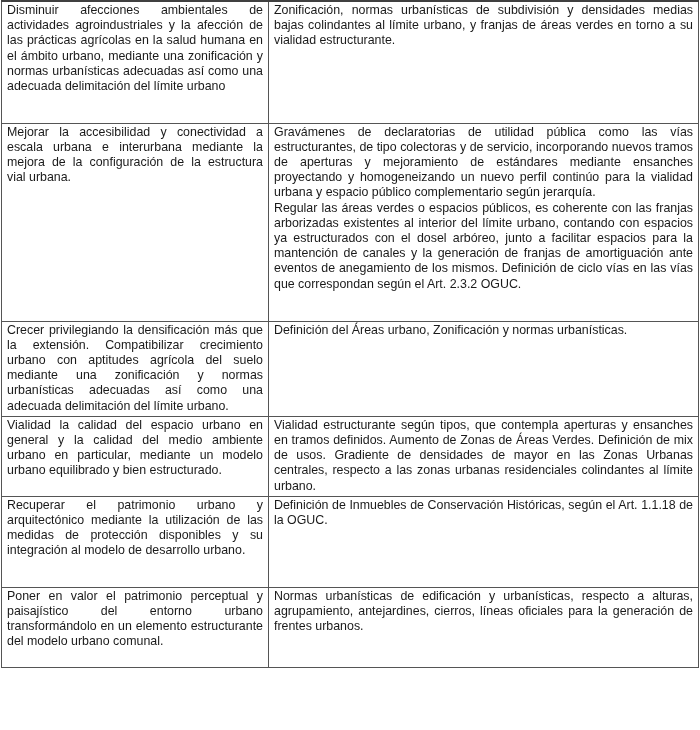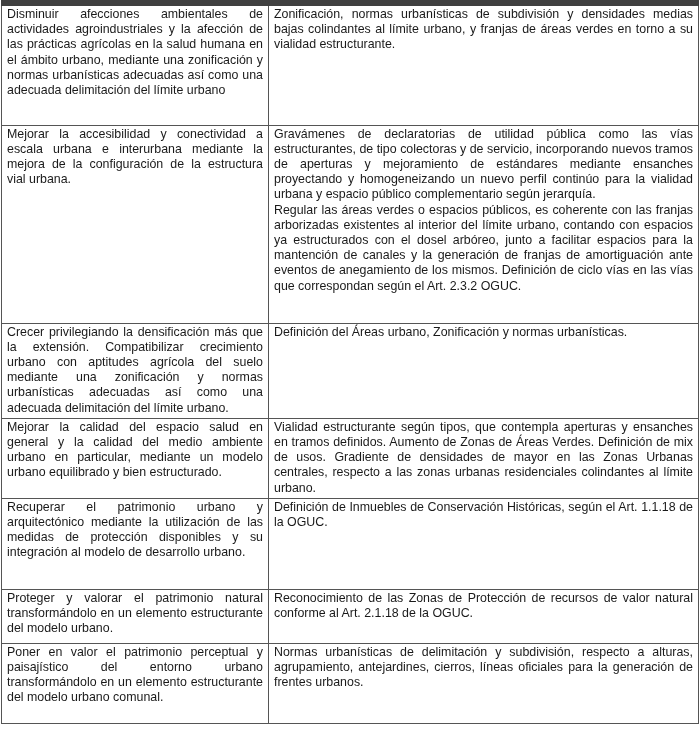--- a/index.html
+++ b/index.html
@@ -16,21 +16,21 @@
     }
     table.doc td {
       border: 1.5px solid #555555;
       vertical-align: top;
       padding: 1px 5px 2px 5px;
       text-align: justify;
       text-align-last: left;
     }
     col.c1 { width: 267px; }
     col.c2 { width: 430px; }
-    table.doc tr:first-child td { border-top: 6px solid #404040; margin-left: 9px; }
+    table.doc tr:first-child td { border-top: 2px solid #404040; margin-left: 9px; }
     .para { display:block; }
   </style>
 </head>
 <body>
 
 <table class="doc">
   <colgroup>
       <col class="c1">
       <col class="c2">
     </colgroup>
@@ -48,37 +48,31 @@
         <span class="para">Regular las áreas verdes o espacios públicos, es coherente con las franjas arborizadas existentes al interior del límite urbano, contando con espacios ya estructurados con el dosel arbóreo, junto a facilitar espacios para la mantención de canales y la generación de franjas de amortiguación ante eventos de anegamiento de los mismos. Definición de ciclo vías en las vías que correspondan según el Art. 2.3.2 OGUC.</span>
       </td>
     </tr>
     <tr style="height:89px">
       <td>Crecer privilegiando la densificación más que la extensión. Compatibilizar crecimiento urbano con aptitudes agrícola del suelo mediante una zonificación y normas urbanísticas adecuadas así como una adecuada delimitación del límite urbano.</td>
       <td>
         <span class="para">Definición del Áreas urbano, Zonificación y normas urbanísticas.</span>
       </td>
     </tr>
     <tr style="height:72px">
-      <td>Mejorar la calidad del espacio salud en general y la calidad del medio ambiente urbano en particular, mediante un modelo urbano equilibrado y bien estructurado.</td>
+      <td>Vialidad la calidad del espacio urbano en general y la calidad del medio ambiente urbano en particular, mediante un modelo urbano equilibrado y bien estructurado.</td>
       <td>
         <span class="para">Vialidad estructurante según tipos, que contempla aperturas y ensanches en tramos definidos. Aumento de Zonas de Áreas Verdes. Definición de mix de usos. Gradiente de densidades de mayor en las Zonas Urbanas centrales, respecto a las zonas urbanas residenciales colindantes al límite urbano.</span>
       </td>
     </tr>
     <tr style="height:91px">
       <td>Recuperar el patrimonio urbano y arquitectónico mediante la utilización de las medidas de protección disponibles y su integración al modelo de desarrollo urbano.</td>
       <td>
         <span class="para">Definición de Inmuebles de Conservación Históricas, según el Art. 1.1.18 de la OGUC.</span>
       </td>
     </tr>
-    <tr style="height:54px">
-      <td>Proteger y valorar el patrimonio natural transformándolo en un elemento estructurante del modelo urbano.</td>
-      <td>
-        <span class="para">Reconocimiento de las Zonas de Protección de recursos de valor natural conforme al Art. 2.1.18 de la OGUC.</span>
-      </td>
-    </tr>
     <tr style="height:80px">
       <td>Poner en valor el patrimonio perceptual y paisajístico del entorno urbano transformándolo en un elemento estructurante del modelo urbano comunal.</td>
       <td>
-        <span class="para">Normas urbanísticas de delimitación y subdivisión, respecto a alturas, agrupamiento, antejardines, cierros, líneas oficiales para la generación de frentes urbanos.</span>
+        <span class="para">Normas urbanísticas de edificación y urbanísticas, respecto a alturas, agrupamiento, antejardines, cierros, líneas oficiales para la generación de frentes urbanos.</span>
       </td>
     </tr>
   </tbody>
 </table>
 
 </body></html>

